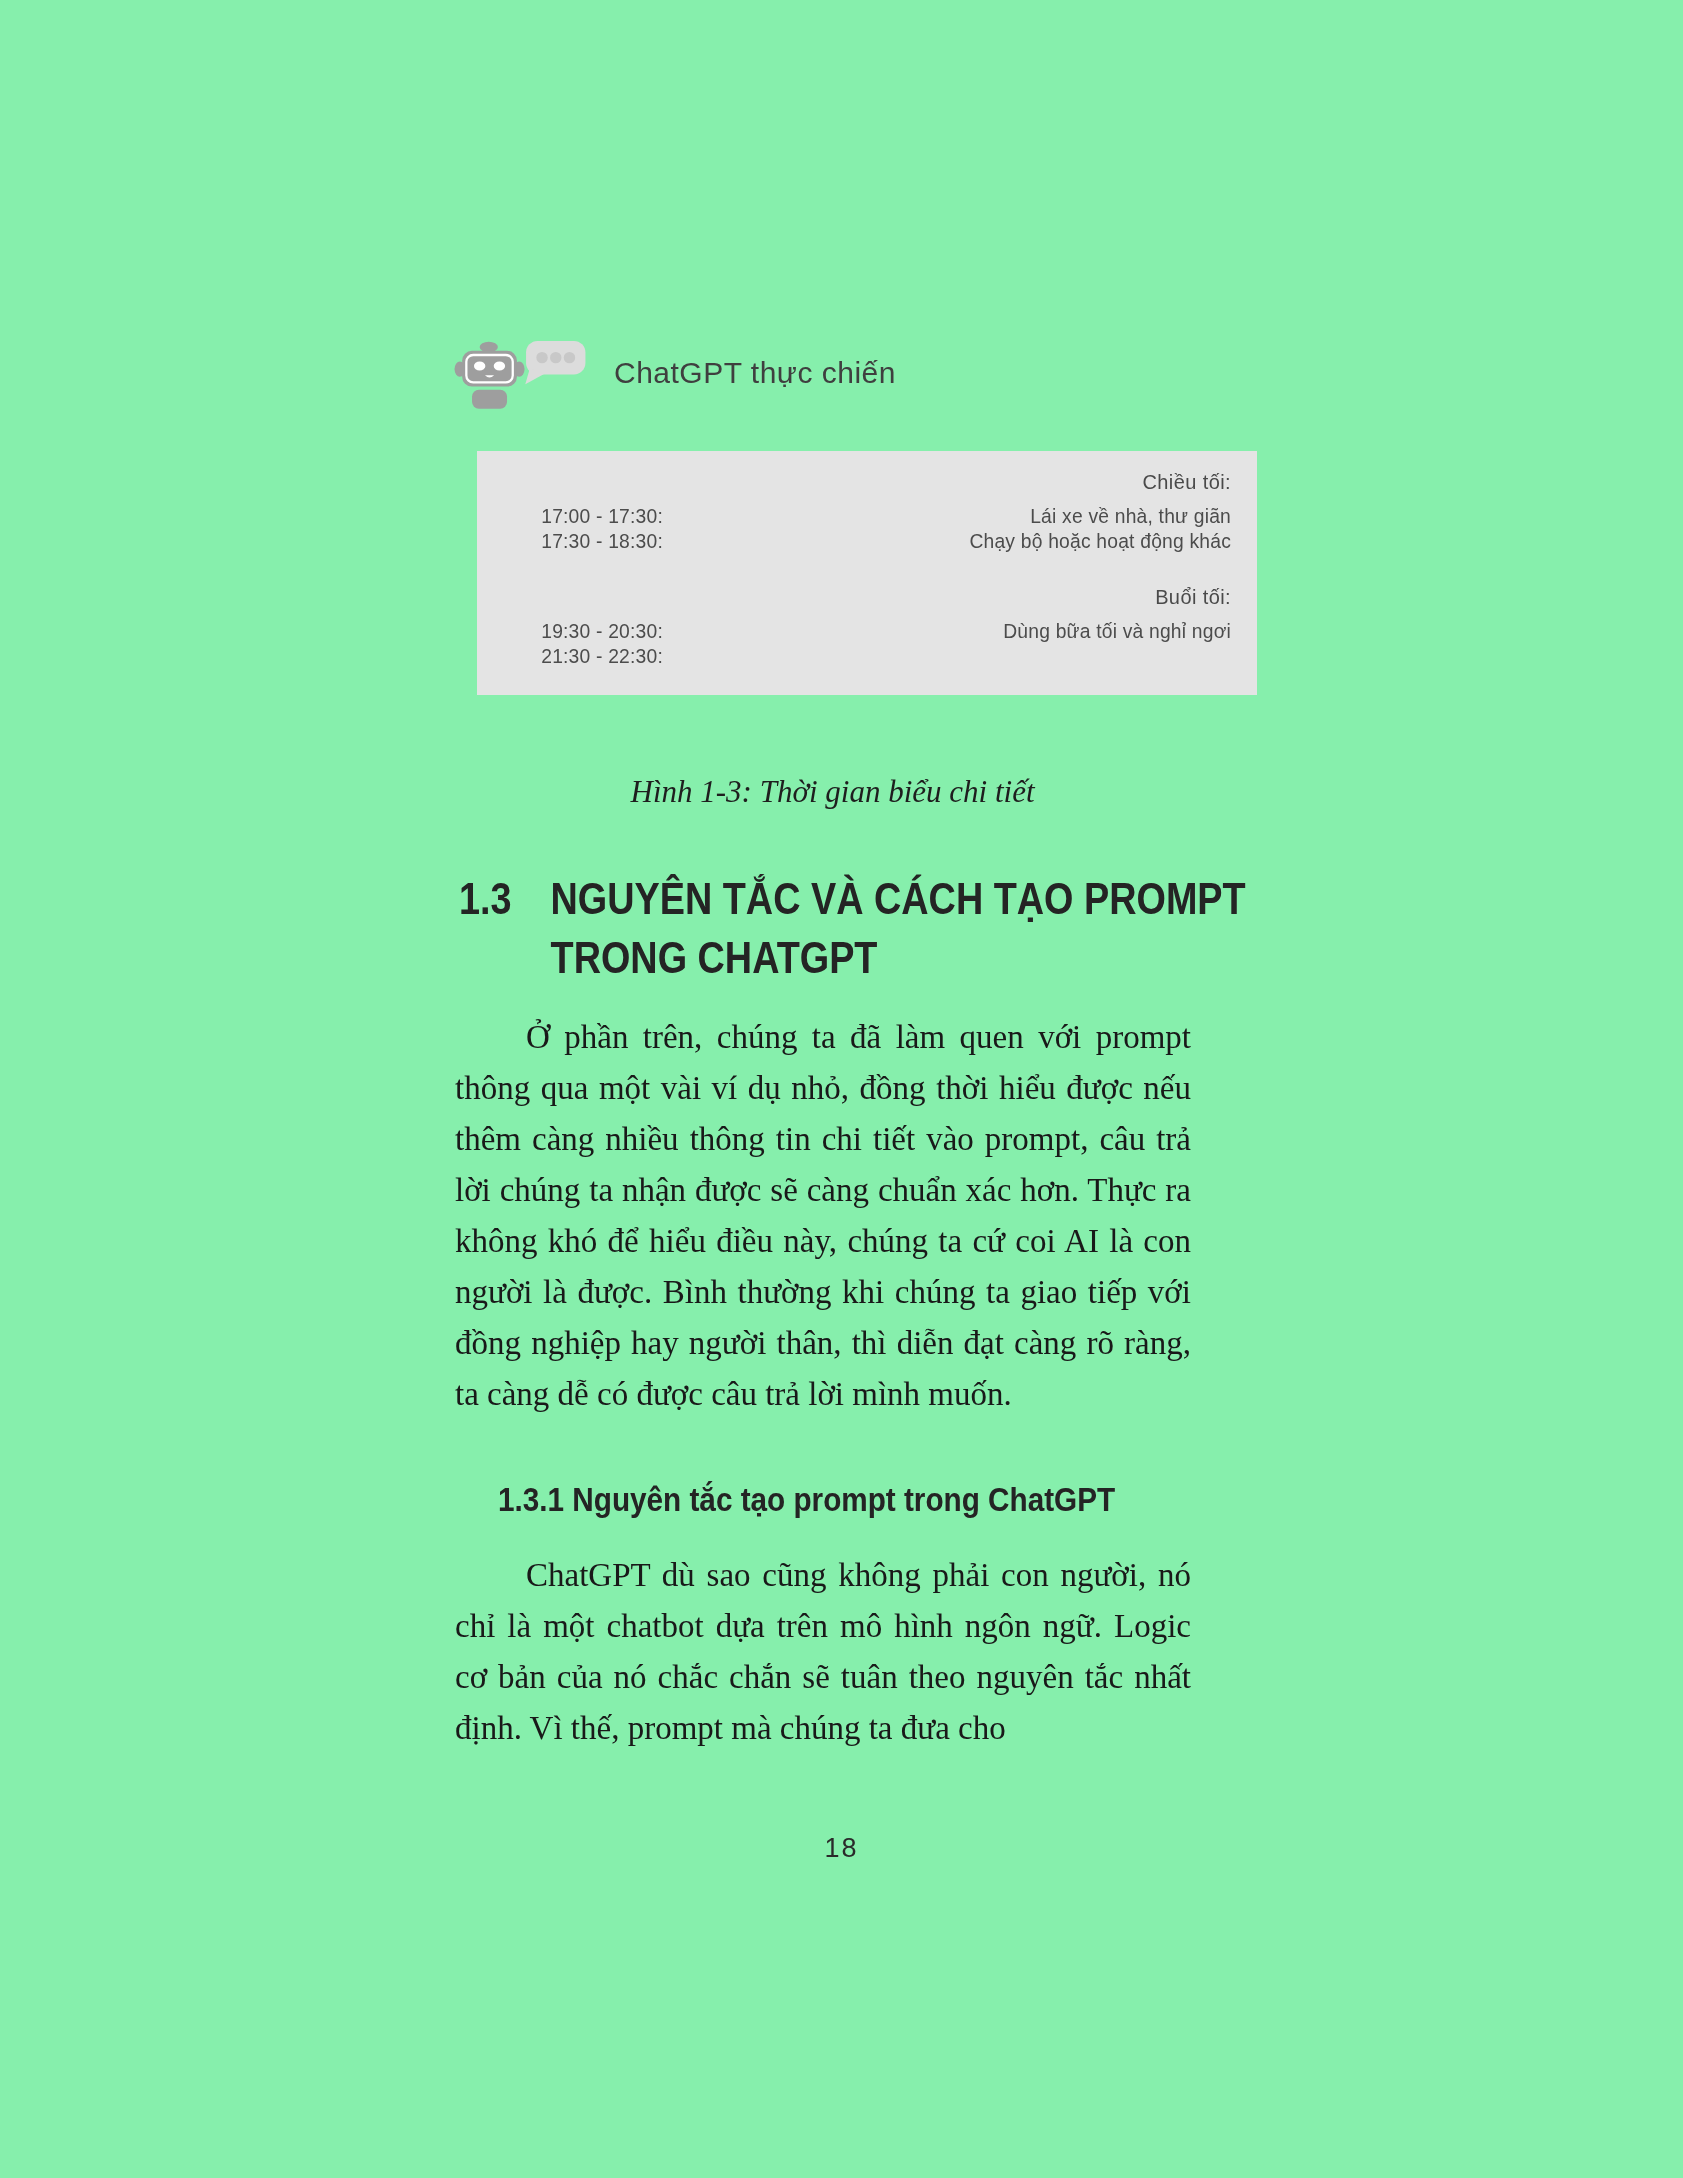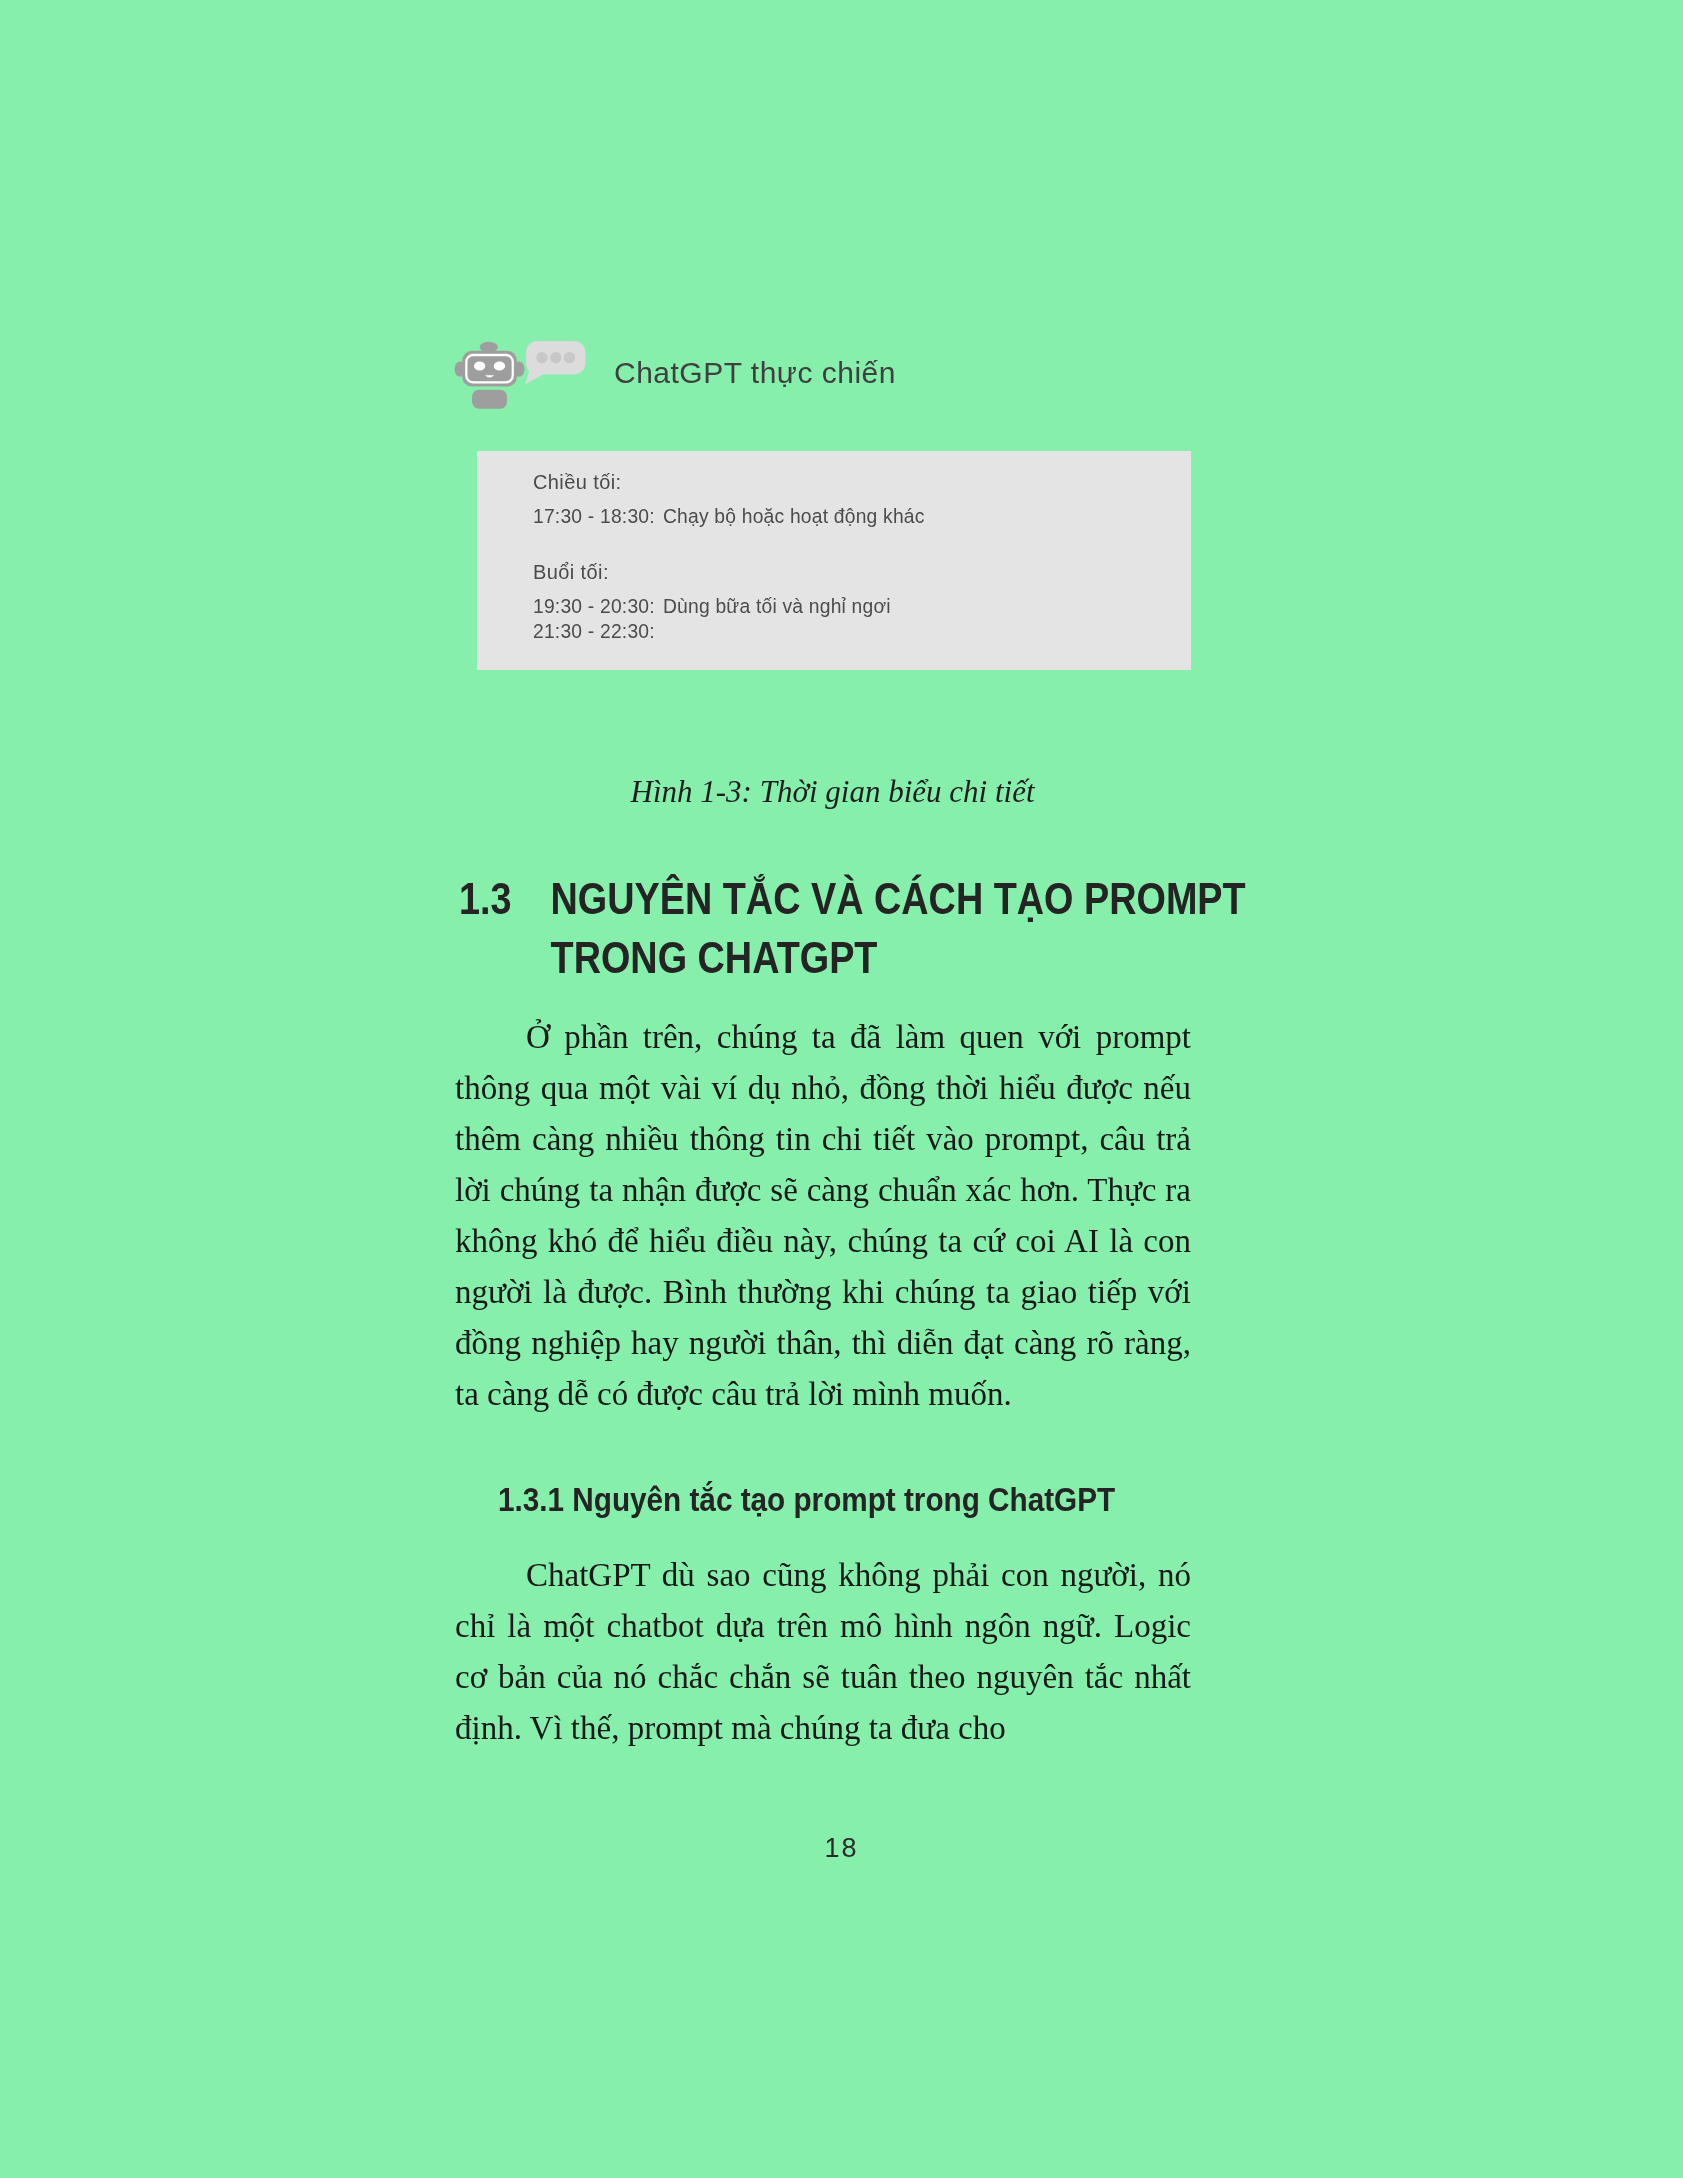--- a/index.html
+++ b/index.html
@@ -7,23 +7,23 @@
        font-family:"Liberation Serif","DejaVu Serif",serif;color:#1a1a1a;}
   .page{position:absolute;left:0;top:0;width:1683px;height:2178px;background:#86efac;overflow:hidden;}
 
   
   .header{position:absolute;left:453px;top:327px;display:flex;align-items:center;gap:24px;}
   .header-icon{width:137px;height:91px;flex:0 0 auto;}
   .header-title{font-family:"Liberation Sans","DejaVu Sans",sans-serif;
                 font-size:30px;color:#3f3f3f;letter-spacing:0.5px;white-space:nowrap;}
 
   
-  .schedule-box{position:absolute;left:477px;top:451px;width:714px;box-sizing:border-box;
+  .schedule-box{position:absolute;left:477px;top:451px;width:780px;box-sizing:border-box;
                 background:#e4e4e4;padding:16px 26px 18px 56px;
-                font-family:"Liberation Sans","DejaVu Sans",sans-serif;color:#4c4c4c;}
+                font-family:"Liberation Sans","DejaVu Sans",sans-serif;color:#4c4c4c;text-align:right;}
   .sched-label{font-size:20px;line-height:26px;margin:2px 0 9px 0;letter-spacing:0.4px;color:#4a4a4a;}
   .sched-rows{margin-bottom:14px;}
   .sched-row{display:grid;grid-template-columns:130px 1fr;font-size:19.3px;line-height:25px;letter-spacing:0.2px;}
   .sched-time{white-space:nowrap;}
   .sched-gap{height:14px;}
 
   
   .caption{position:absolute;left:465px;top:774px;width:735px;text-align:center;
            font-style:italic;font-size:31px;color:#1e1e1e;}
 
@@ -79,20 +79,24 @@
         <rect x="25" y="70" width="46" height="25" rx="9" fill="#9e9e9e"></rect>
       </g>
     </svg>
     <div class="header-title">ChatGPT thực chiến</div>
   </div>
 
   <div class="schedule-box">
     <div class="sched-label">Chiều tối:</div>
     <div class="sched-rows">
       <div class="sched-row">
+        <span class="sched-time">17:00 - 17:30:</span>
+        <span class="sched-desc">Lái xe về nhà, thư giãn</span>
+      </div>
+      <div class="sched-row">
         <span class="sched-time">17:30 - 18:30:</span>
         <span class="sched-desc">Chạy bộ hoặc hoạt động khác</span>
       </div>
     </div>
     <div class="sched-gap"></div>
     <div class="sched-label">Buổi tối:</div>
     <div class="sched-rows" style="margin-bottom:8px;">
       <div class="sched-row">
         <span class="sched-time">19:30 - 20:30:</span>
         <span class="sched-desc">Dùng bữa tối và nghỉ ngơi</span>

